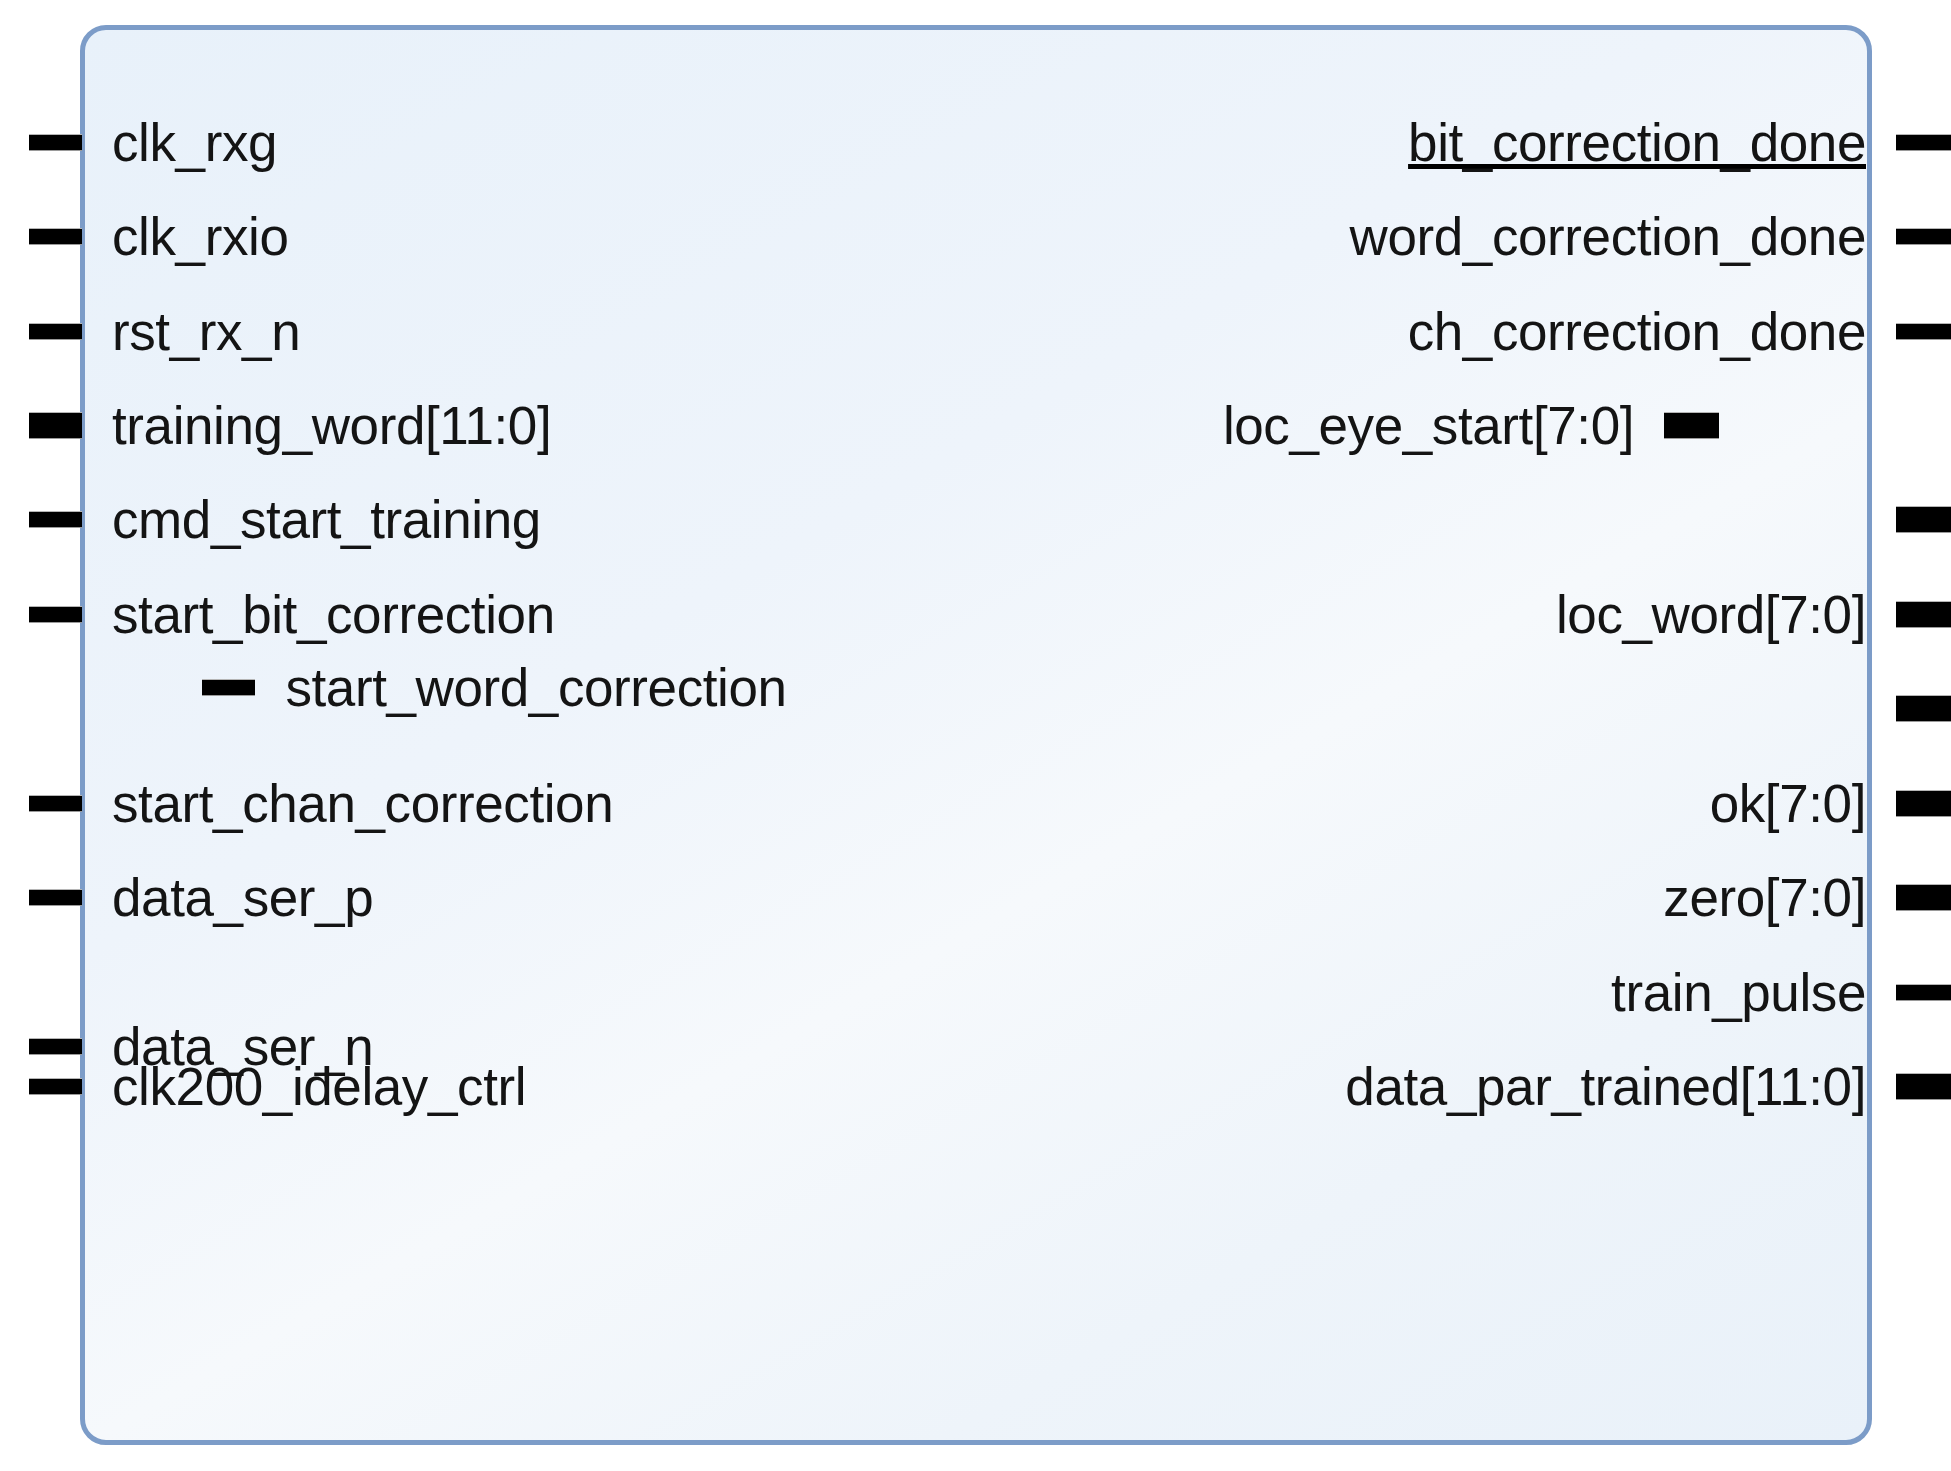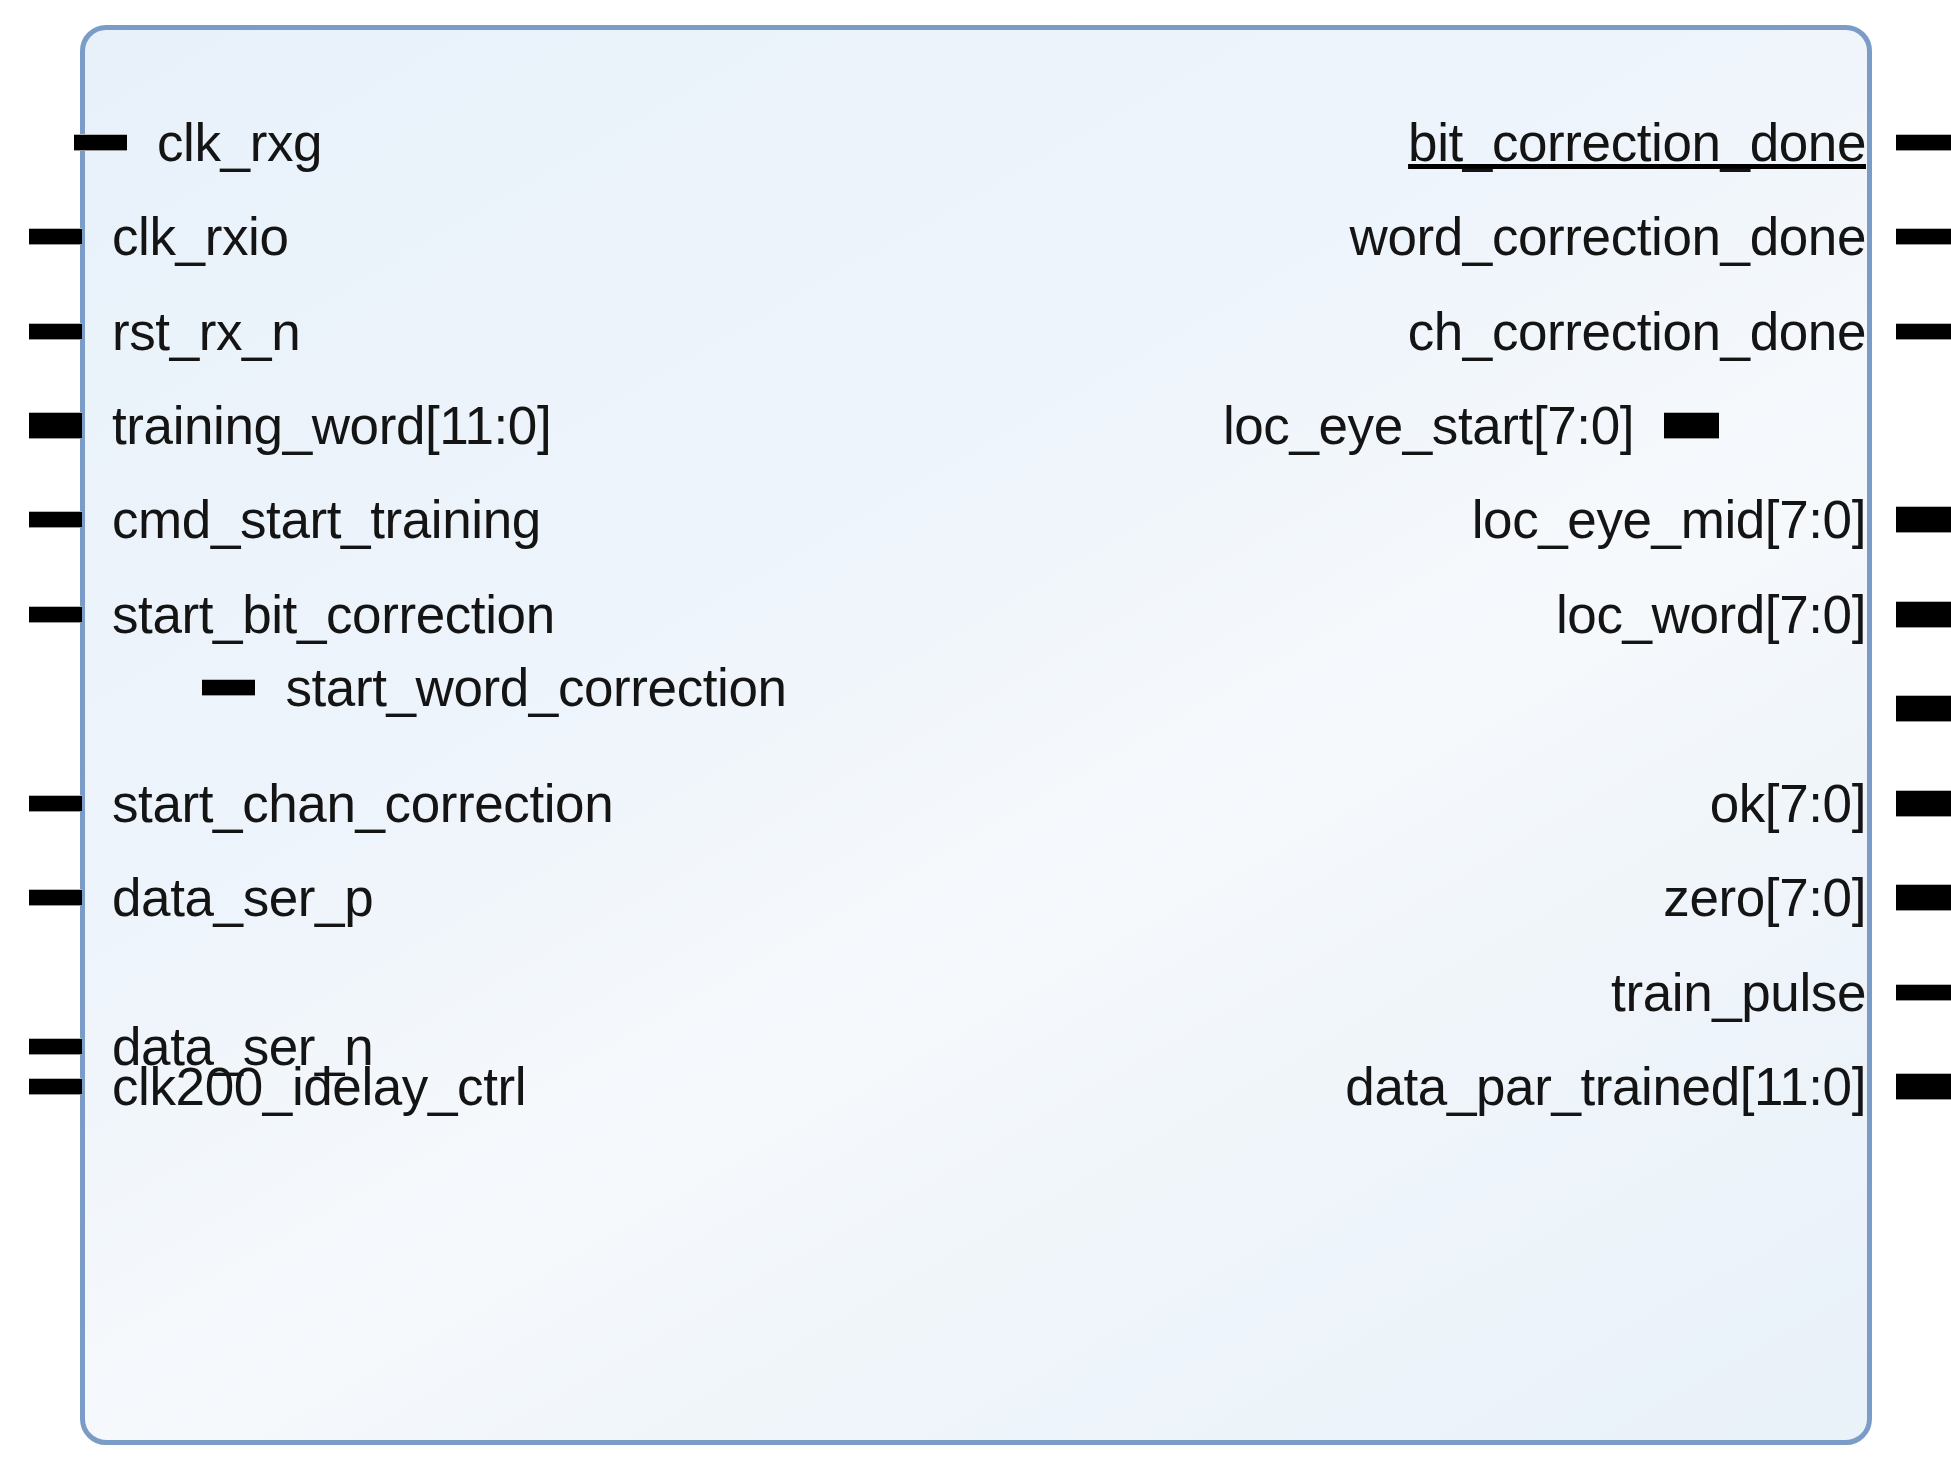--- a/index.html
+++ b/index.html
@@ -81,21 +81,21 @@
   #outputs .port-label { margin-right: 30px; text-align: right; }
 </style>
 </head>
 <body>
 
 <div id="canvas">
 
   <div class="module-body"></div>
 
   <div class="ports" id="inputs">
-      <div class="port-row" style="top: 97px; padding-left: 45px;">
+      <div class="port-row" style="top: 97px;">
         <div class="pin bit"></div>
         <div class="port-label">clk_rxg</div>
       </div>
       <div class="port-row" style="top: 191px;">
         <div class="pin bit"></div>
         <div class="port-label">clk_rxio</div>
       </div>
       <div class="port-row" style="top: 286px;">
         <div class="pin bit"></div>
         <div class="port-label">rst_rx_n</div>
@@ -145,21 +145,20 @@
       <div class="port-row" style="top: 286px;">
         <div class="pin bit"></div>
         <div class="port-label">ch_correction_done</div>
       </div>
       <div class="port-row" style="top: 380px; justify-content: center;">
         <div class="pin bus"></div>
         <div class="port-label">loc_eye_start[7:0]</div>
       </div>
       <div class="port-row" style="top: 474px;">
         <div class="pin bus"></div>
-        <div class="port-label">loc_eye_mid[7:0]</div>
       </div>
       <div class="port-row" style="top: 569px;">
         <div class="pin bus"></div>
         <div class="port-label">loc_word[7:0]</div>
       </div>
       <div class="port-row" style="top: 663px;">
         <div class="pin bus"></div>
       </div>
       <div class="port-row" style="top: 758px;">
         <div class="pin bus"></div>

